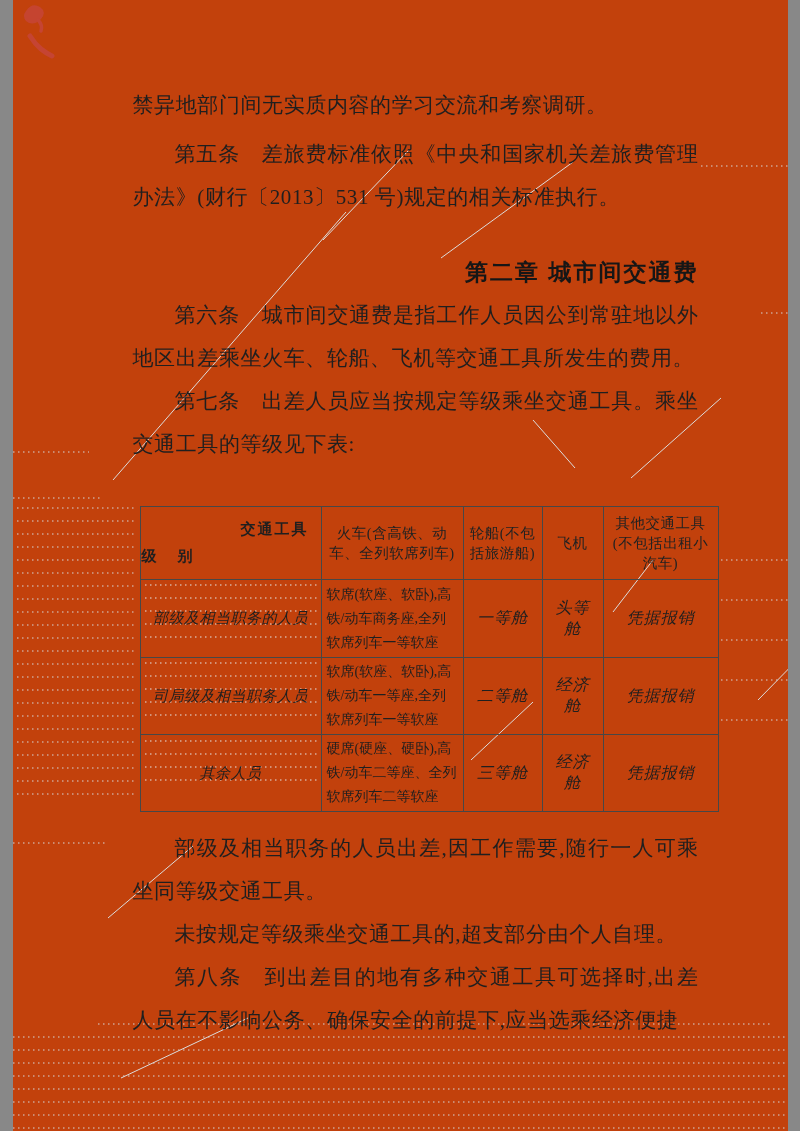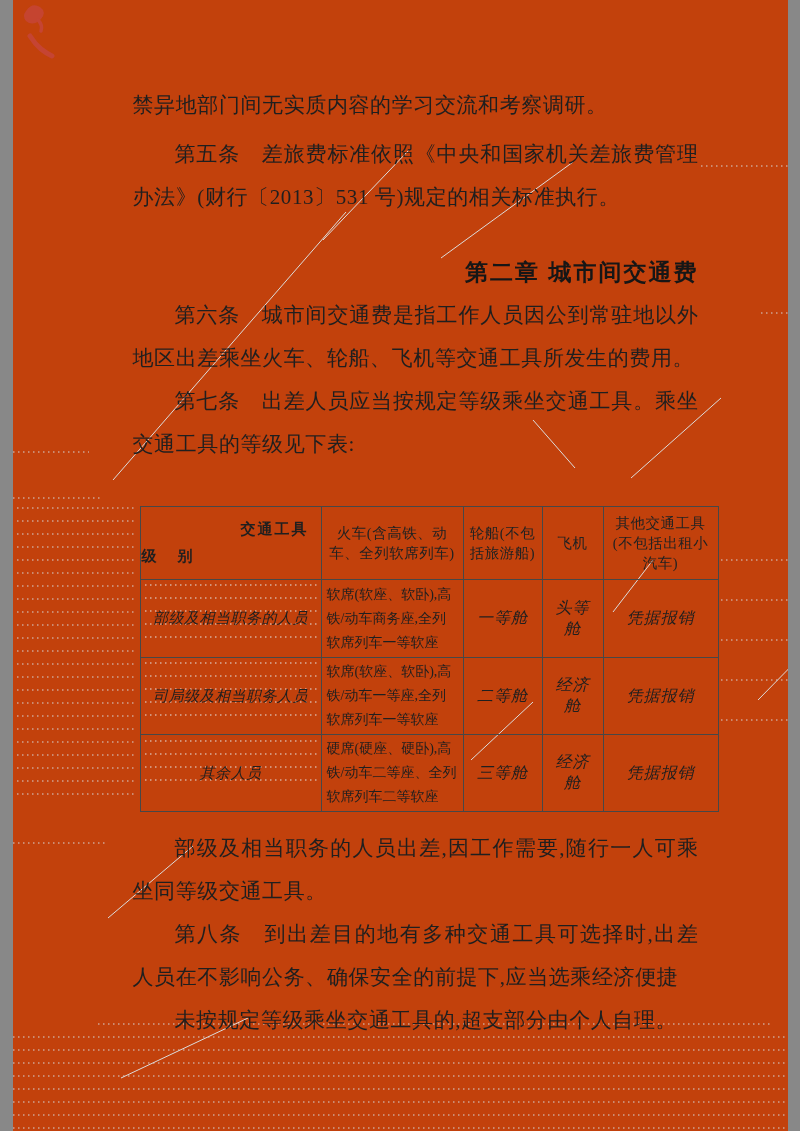--- a/index.html
+++ b/index.html
@@ -232,18 +232,18 @@
           <td class="train">硬席(硬座、硬卧),高铁/动车二等座、全列软席列车二等软座</td>
           <td class="cen">三等舱</td>
           <td class="cen">经济舱</td>
           <td class="cen">凭据报销</td>
         </tr>
       </tbody>
     </table>
 
     <p class="para indent" style="margin-top:15px">部级及相当职务的人员出差,因工作需要,随行一人可乘坐同等级交通工具。</p>
 
+    <p class="para indent">未按规定等级乘坐交通工具的,超支部分由个人自理。</p>
+
     <p class="para indent">第八条　到出差目的地有多种交通工具可选择时,出差人员在不影响公务、确保安全的前提下,应当选乘经济便捷</p>
-
-    <p class="para indent">未按规定等级乘坐交通工具的,超支部分由个人自理。</p>
 
   </div>
 </div>
 
 </body></html>

